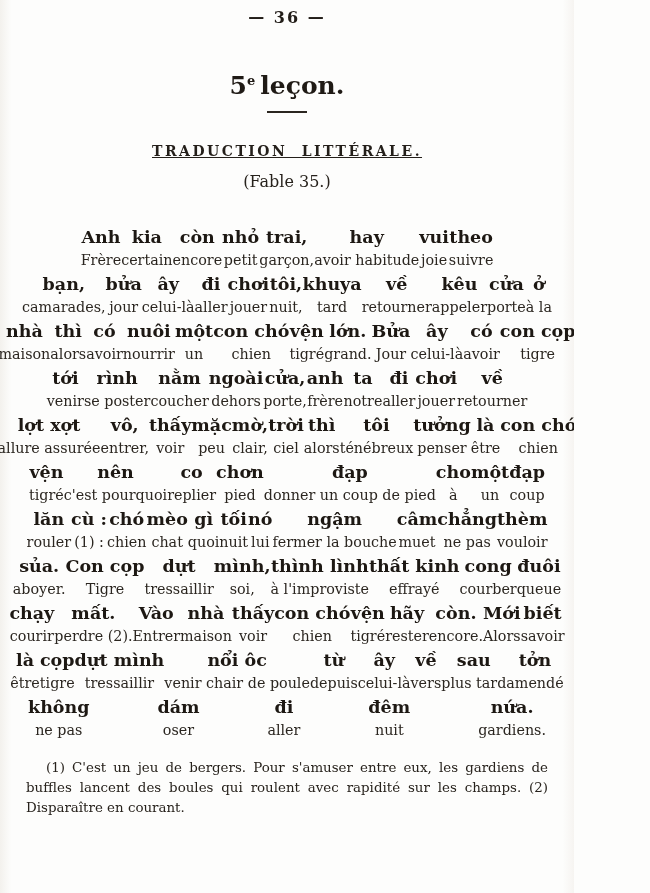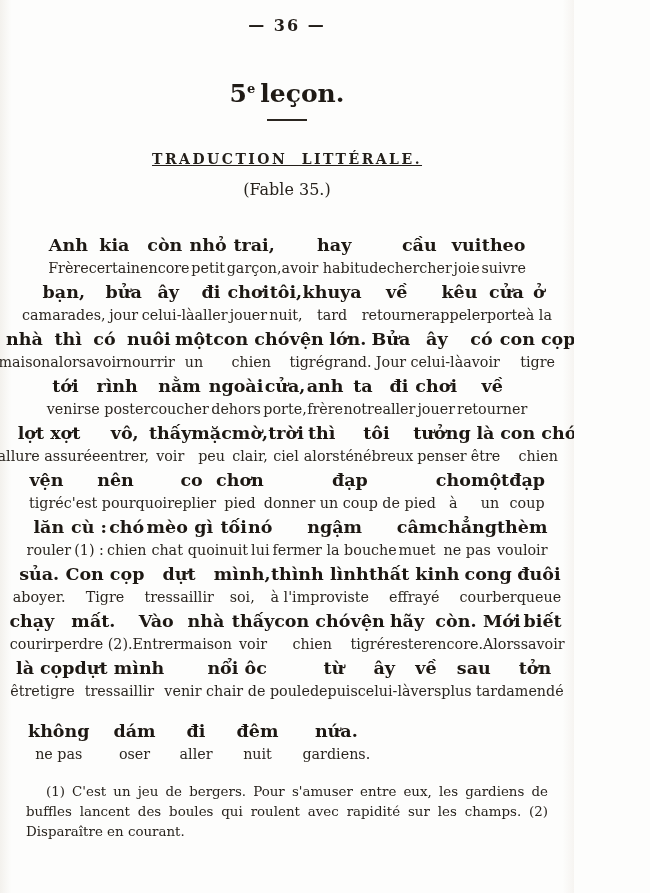--- a/index.html
+++ b/index.html
@@ -5,21 +5,21 @@
   html, body {
     margin: 0;
     padding: 0;
     background: #fdfdfc;
   }
   .page {
     position: relative;
     width: 574px;
     height: 893px;
     box-sizing: border-box;
-    padding: 16px 26px 0 26px;
+    padding: 8px 26px 0 26px;
     background:
       linear-gradient(90deg, #f3f1ed 0%, rgba(253,253,252,0) 2%),
       linear-gradient(270deg, #f6f4f1 0%, rgba(253,253,252,0) 2%),
       #fdfdfc;
     font-family: "DejaVu Serif", "Liberation Serif", serif;
     color: #27221c;
     overflow: hidden;
   }
   .pagenum {
     text-align: center;
@@ -67,23 +67,22 @@
     flex-direction: column;
     gap: 1px;
   }
   .il-row {
     display: flex;
     justify-content: center;
     align-items: flex-start;
     padding: 0 2px;
   }
   .il-row.nojust {
-    justify-content: flex-start;
+    justify-content: space-between;
     gap: 24px;
-    margin-top: 16px;
   }
   .pair {
     display: inline-flex;
     flex-direction: column;
     align-items: center;
     text-align: center;
   }
   .vi {
     font-weight: bold;
     font-size: 17.5px;
@@ -140,24 +139,20 @@
         </span>
         <span class="pair">
           <span class="vi">trai,</span>
           <span class="fr">garçon,</span>
         </span>
         <span class="pair">
           <span class="vi">hay</span>
           <span class="fr">avoir habitude</span>
         </span>
         <span class="pair">
-          <span class="vi">cầu</span>
-          <span class="fr">chercher</span>
-        </span>
-        <span class="pair">
           <span class="vi">vui</span>
           <span class="fr">joie</span>
         </span>
         <span class="pair">
           <span class="vi">theo</span>
           <span class="fr">suivre</span>
         </span>
       </div>
       <div class="il-row">
         <span class="pair">

